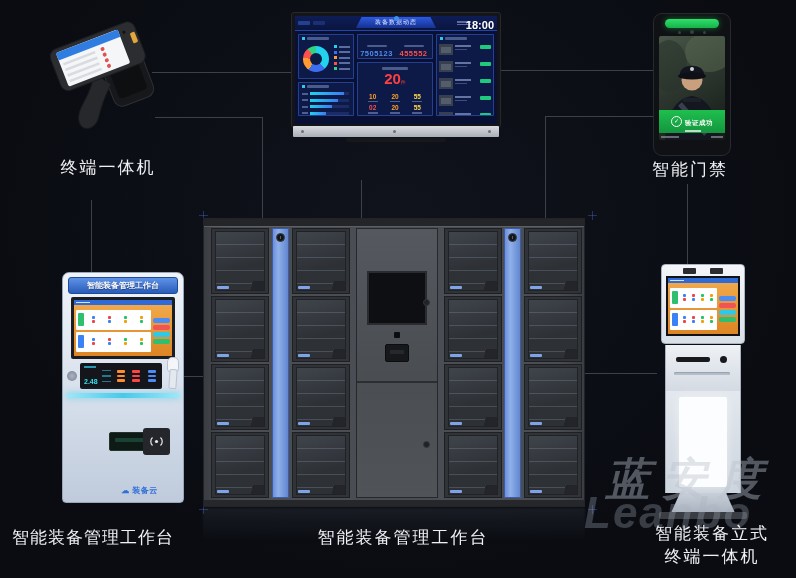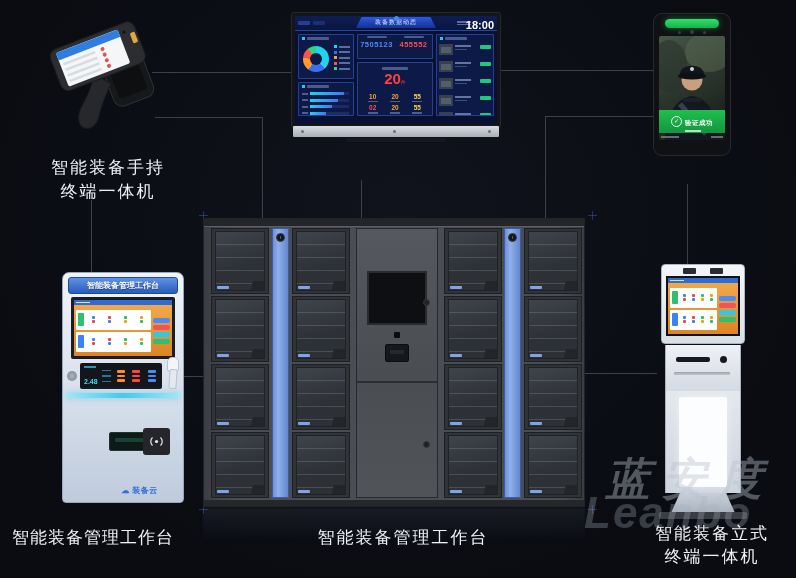--- a/index.html
+++ b/index.html
@@ -75,21 +75,21 @@
   .lg{position:absolute;right:3px;top:10px;display:flex;flex-direction:column;gap:2.5px;}
   .lg-row{display:flex;align-items:center;gap:2px;}
   .lg-dot{width:3px;height:3px;}
   .lg-dash{width:11px;height:2px;background:#8fa3d8;opacity:.6;}
   .pnl-bars{flex:1;}
   .bars{position:absolute;left:3px;right:4px;top:9px;display:flex;flex-direction:column;gap:3.5px;}
   .bar-row{display:flex;align-items:center;gap:2px;}
   .bar-lab{width:6px;height:2px;background:#8fa3d8;opacity:.5;}
   .bar-track{flex:1;height:3px;background:rgba(70,100,190,.25);}
   .bar-fill{height:3px;background:linear-gradient(90deg,#1fd2f0,#3b7bf0);}
-  .pnl-tot{height:25px;display:flex;align-items:flex-start;}
+  .pnl-tot{height:25px;display:flex;align-items:flex-end;}
   .tot{flex:1;text-align:center;}
   .tot-lab{width:20px;height:2px;margin:1px auto 2px;}
   .tot-val{font-size:7.5px;font-weight:bold;letter-spacing:.5px;}
   .pnl-alarm{flex:1;}
   .al-lab{width:26px;height:2.5px;margin:4px auto 1px;}
   .big-val{text-align:center;font-size:15px;font-weight:bold;line-height:16px;}
   .big-unit{font-size:5px;font-weight:normal;}
   .mini{display:grid;grid-template-columns:repeat(3,1fr);gap:2px 1px;padding:3px 4px 0;}
   .ms-cell{text-align:center;}
   .ms-val{font-size:6.5px;font-weight:bold;line-height:7px;}
@@ -739,23 +739,23 @@
       <div class="ki-white"></div>
     </div>
     <div class="ki-pedestal"></div>
     <div class="ki-foot"></div>
   </div>
 
   <div class="wm wm-cn">蓝安度</div>
   <div class="wm wm-en">Leanbo</div>
 
   <div class="lbl lbl-handheld">
-    <span>智能装备手持</span>
       <span>终端一体机</span>
   </div>
+  <div class="lbl lbl-door">智能门禁</div>
   <div class="lbl lbl-ws">智能装备管理工作台</div>
   <div class="lbl lbl-cab">智能装备管理工作台</div>
   <div class="lbl lbl-kiosk">
     <span>智能装备立式</span>
       <span>终端一体机</span>
   </div>
 
 </div>
 
 </body></html>

